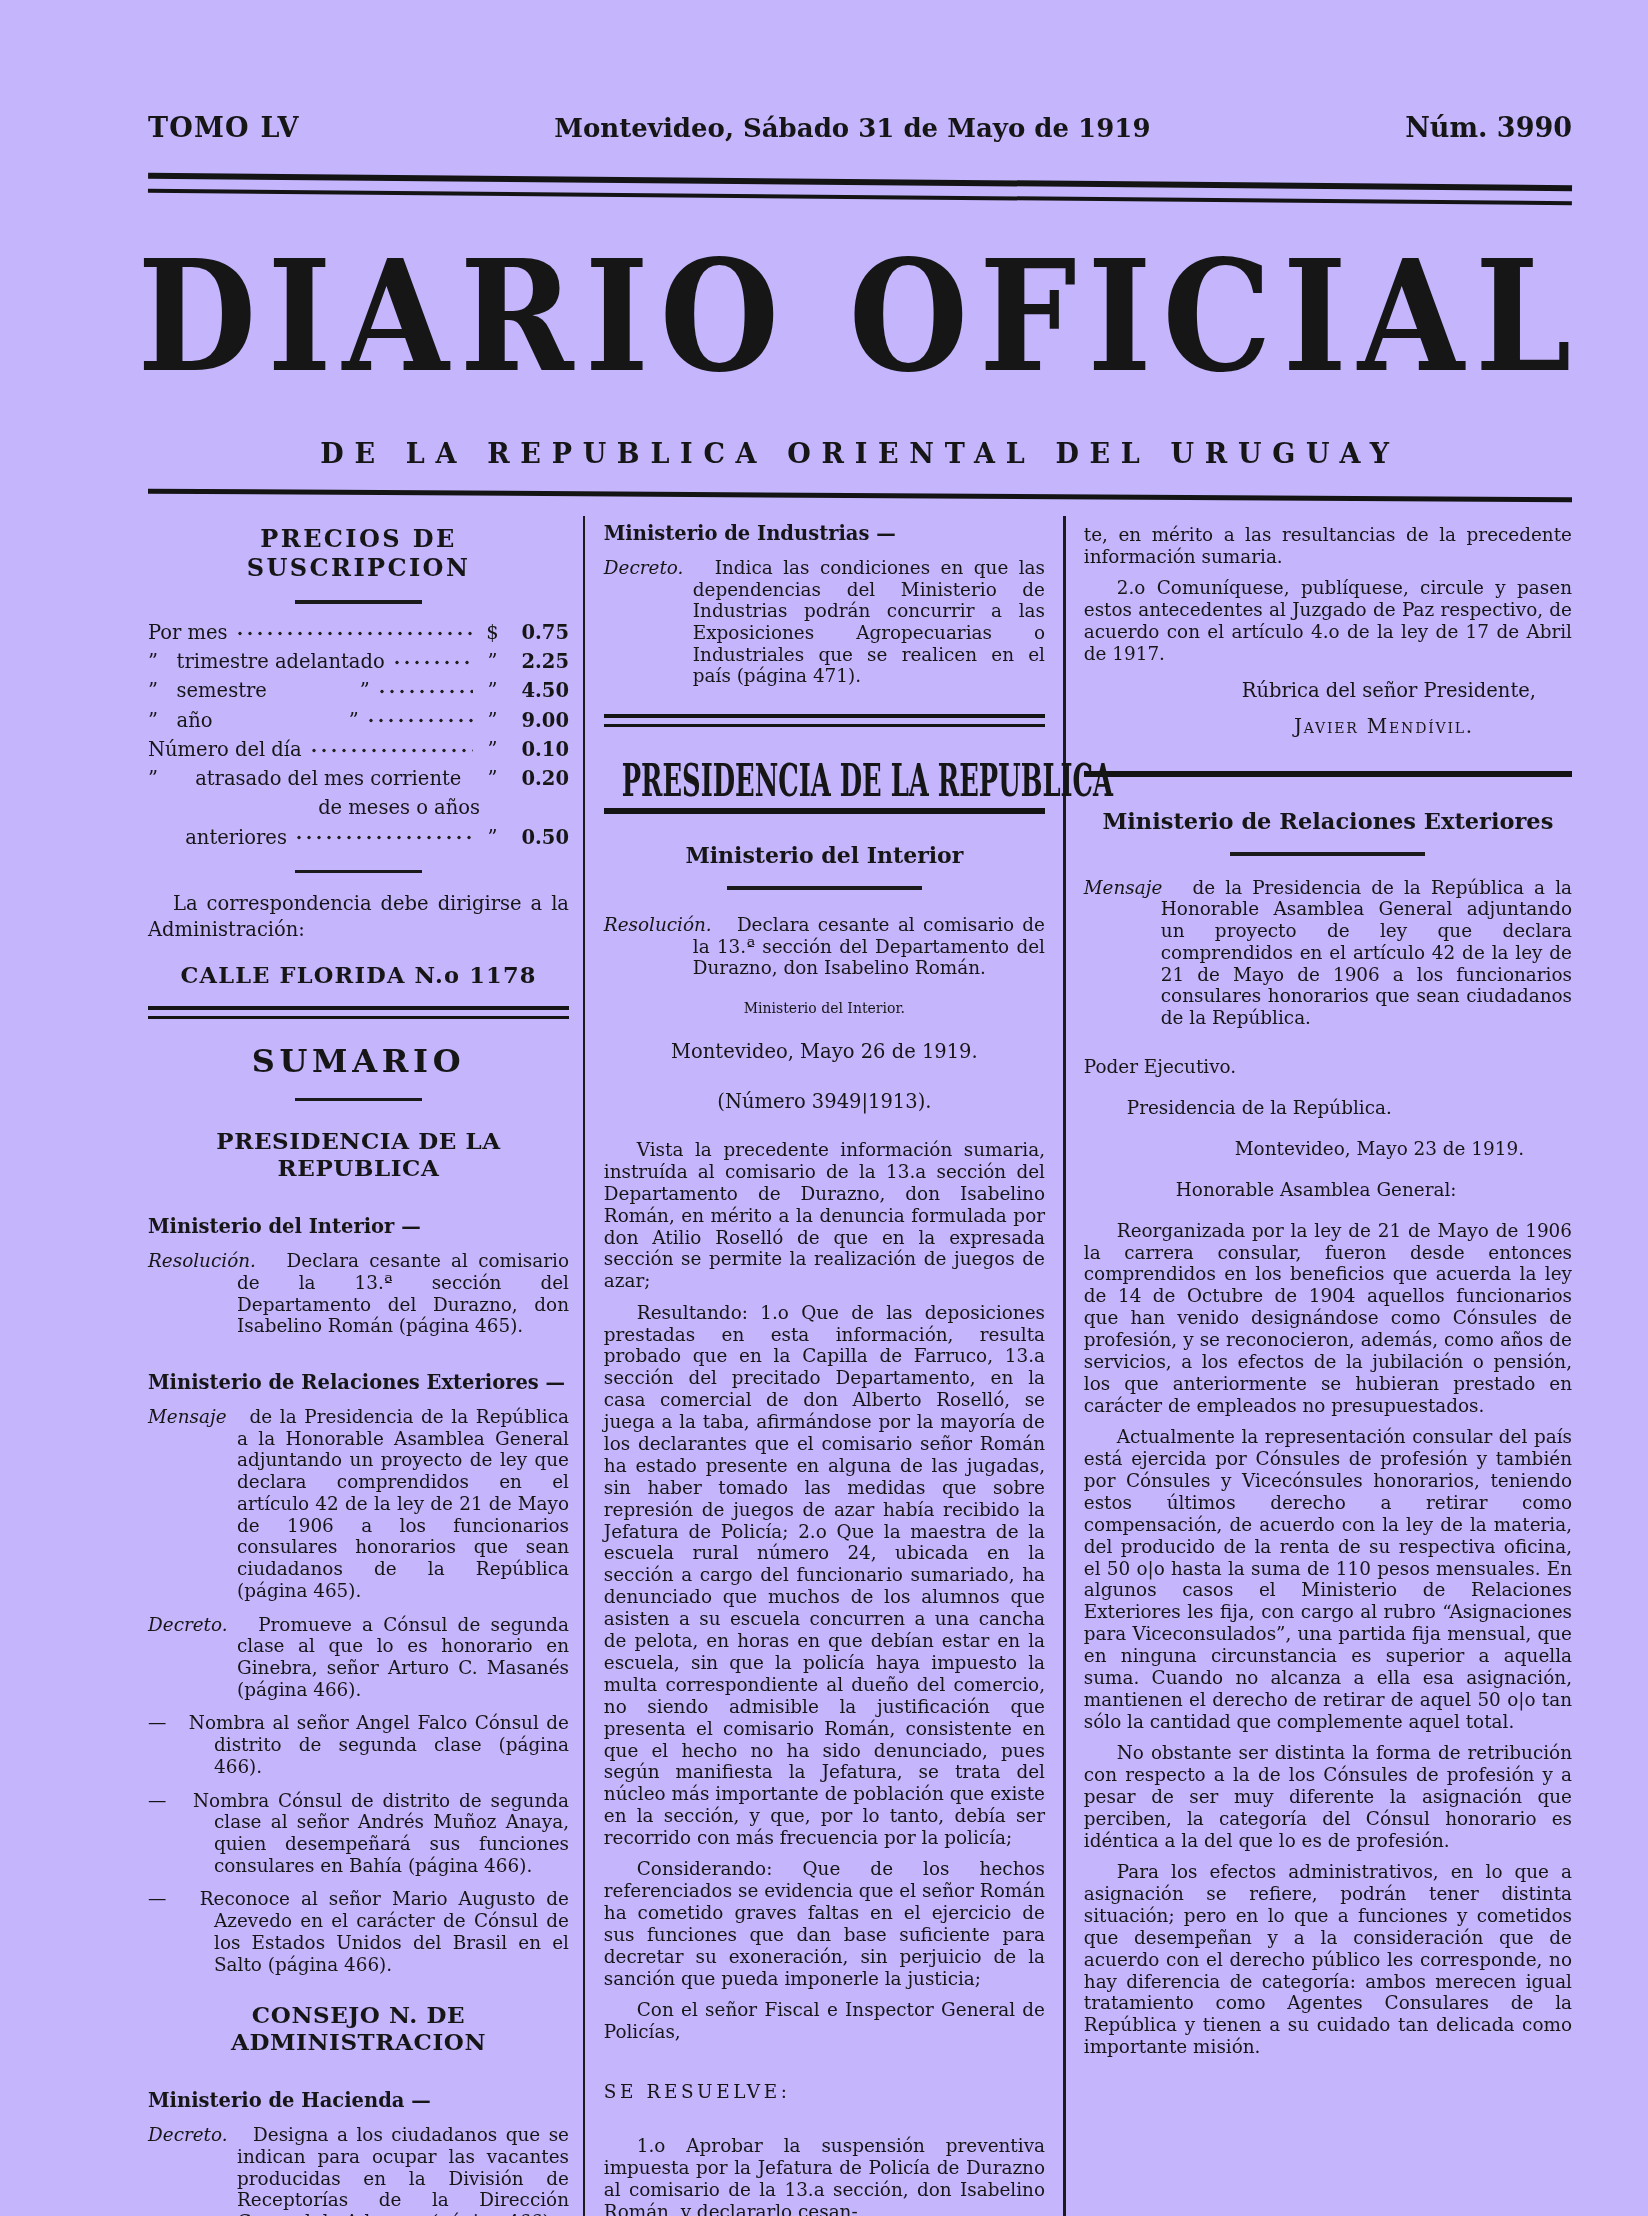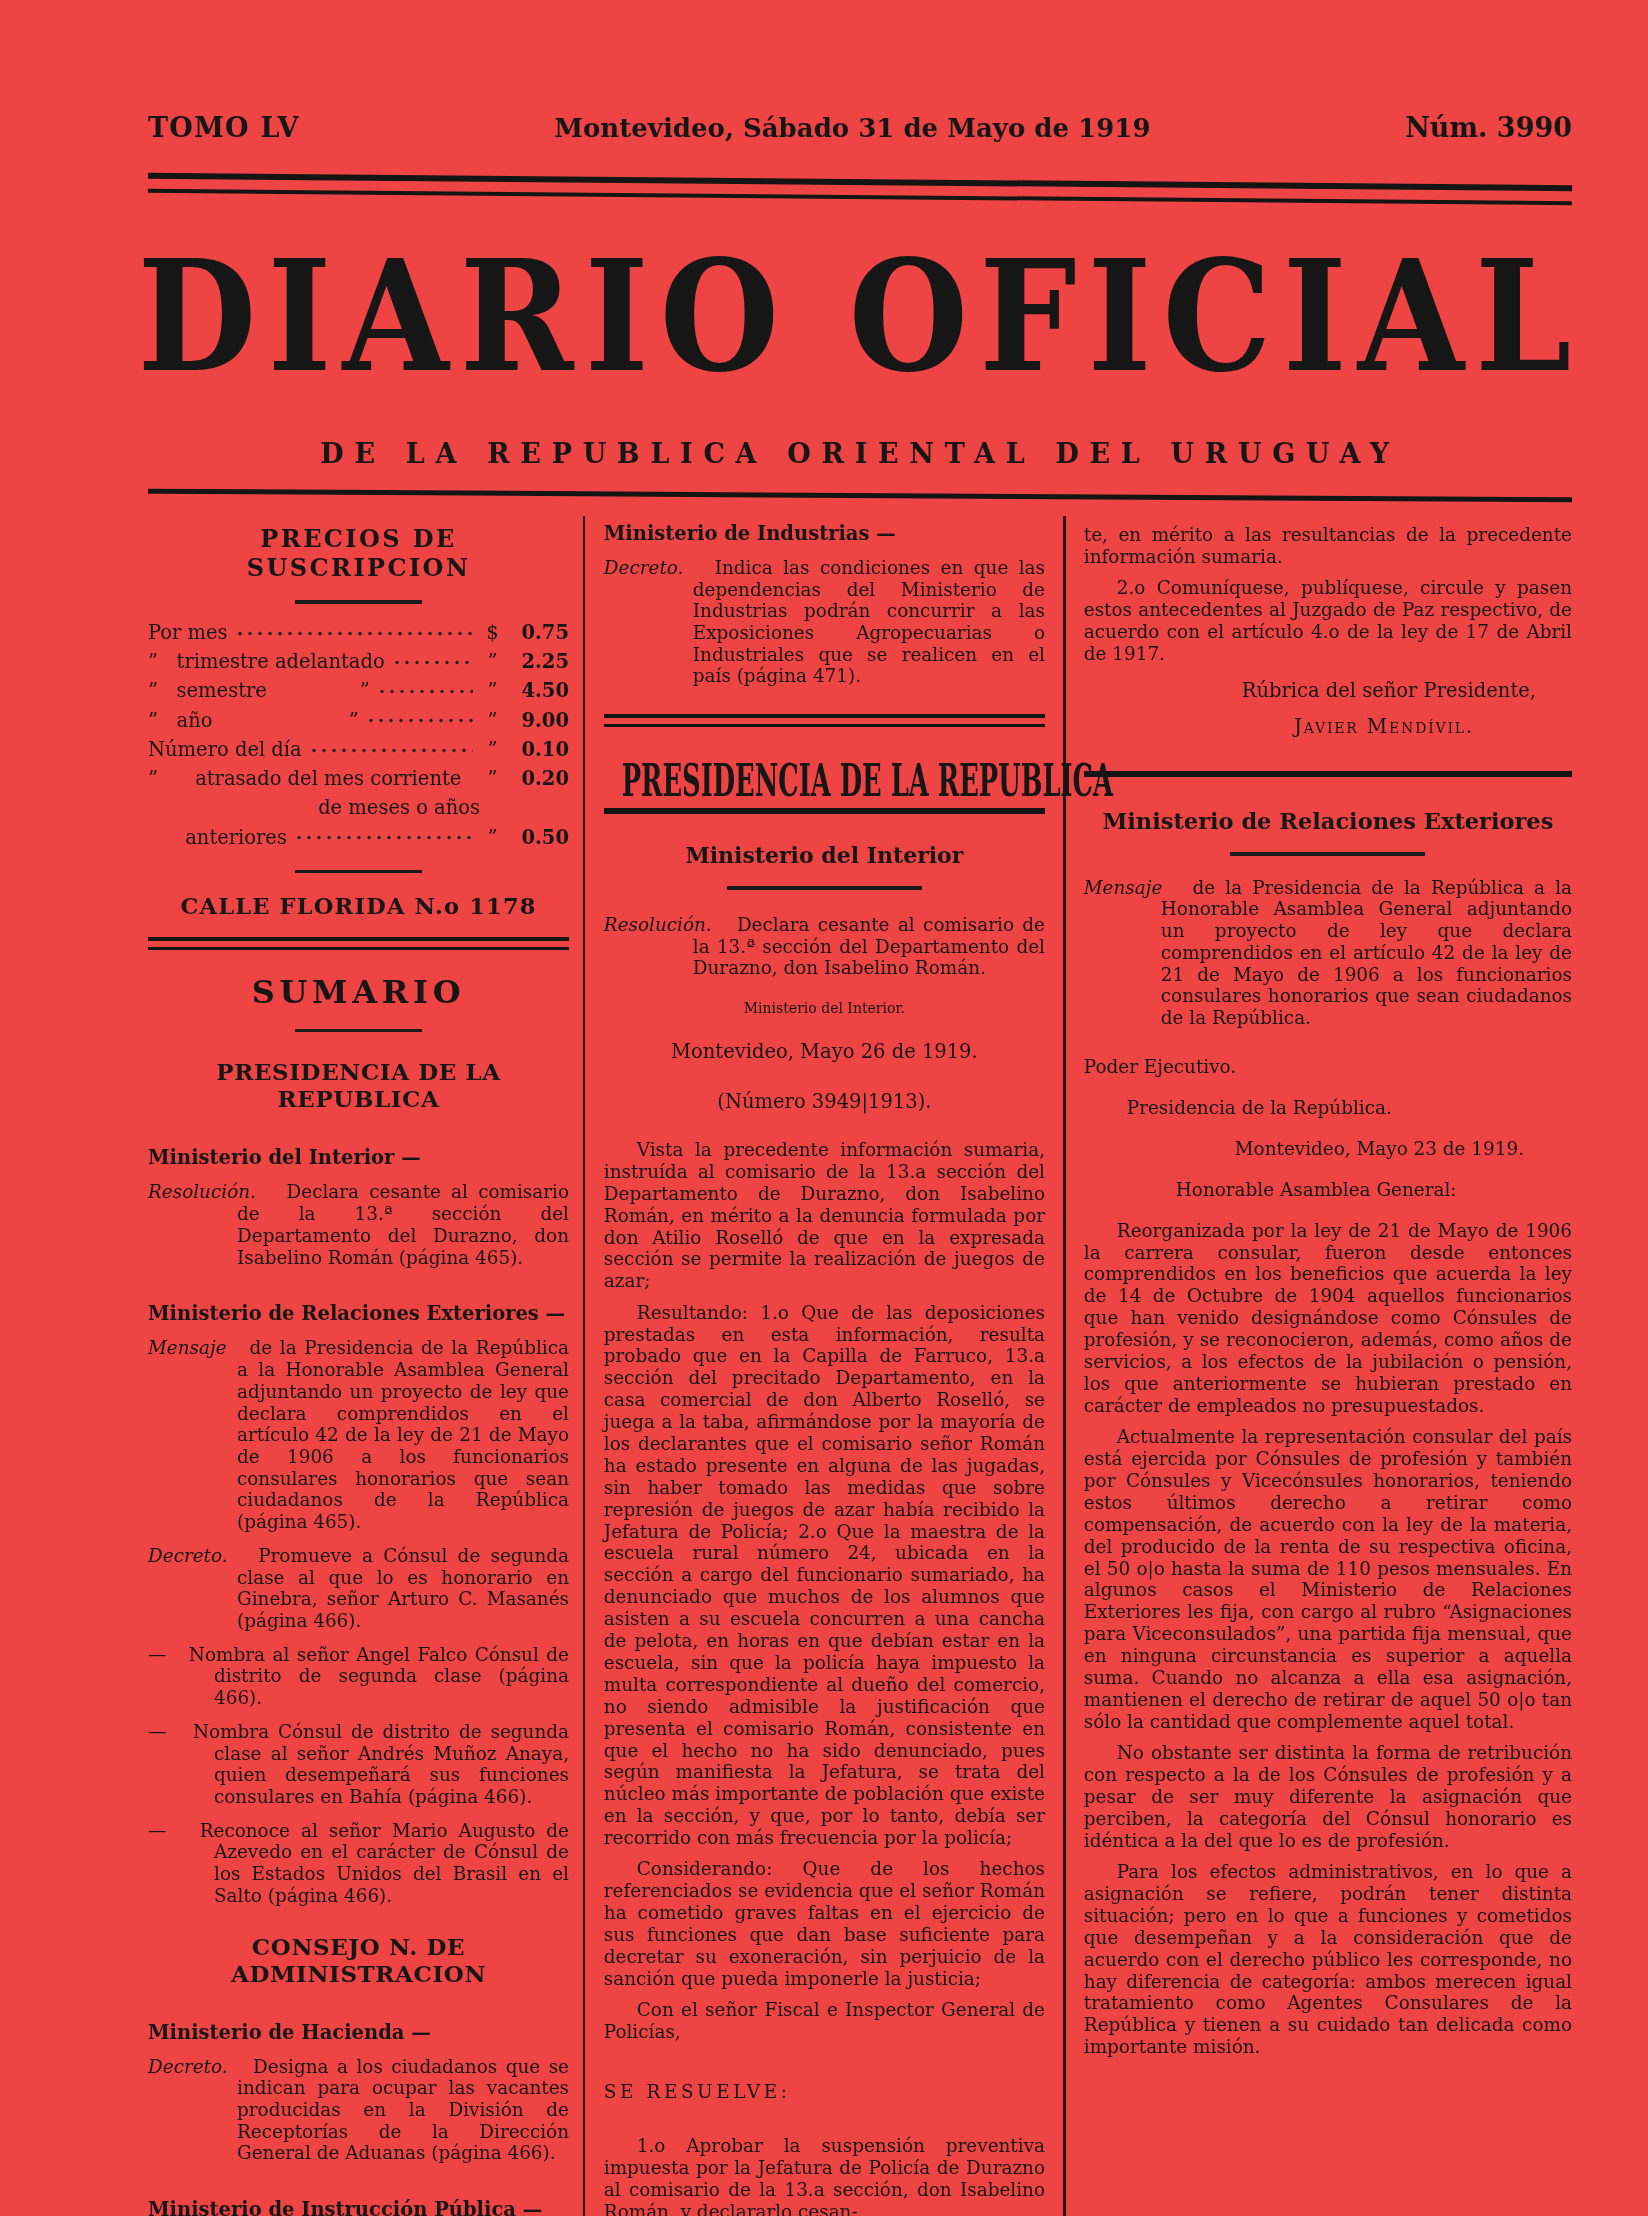--- a/index.html
+++ b/index.html
@@ -1,17 +1,17 @@
 <!DOCTYPE html>
 <html style="font-size:9.5px"><head>
 <meta charset="utf-8">
 <style>
   html,body{margin:0;padding:0;background:#e8e6e0;}
   .page{
-    width:1648px;height:2216px;background:#ef4444;color:#161616;
+    width:1648px;height:2216px;background:#c4b5fd;color:#161616;
     font-family:"DejaVu Serif", serif;position:relative;overflow:hidden;margin:0 auto;
   }
   .inner{padding:0 76px 0 148px;}
   
   .pghead{display:flex;justify-content:space-between;align-items:baseline;padding-top:112px;font-weight:bold;}
   .tomo{font-size:27px;letter-spacing:1.2px;}
   .pgdate{font-size:26px;}
   .pgnum{font-size:27px;}
   .toprules{margin-top:36px;transform:rotate(0.5deg);}
   .toprules .r1{height:6px;background:#141414;}
@@ -152,20 +152,21 @@
           </div>
           <div class="prow">
             <span class="plabel">      anteriores</span>
             <span class="leader"></span>
             <span class="pcur">”</span>
             <span class="pval">0.50</span>
           </div>
         </div>
         <div class="mini-rule"></div>
 
+        <div class="corr">La correspondencia debe dirigirse a la Administración:</div>
         <div class="address">CALLE FLORIDA N.o 1178</div>
 
         <div class="dblrule"></div>
 
         <div class="sumario-title">SUMARIO</div>
         <div class="mini-rule"></div>
 
         <div class="sec-title">PRESIDENCIA DE LA REPUBLICA</div>
 
         <div class="group-heading">Ministerio del Interior —</div>

